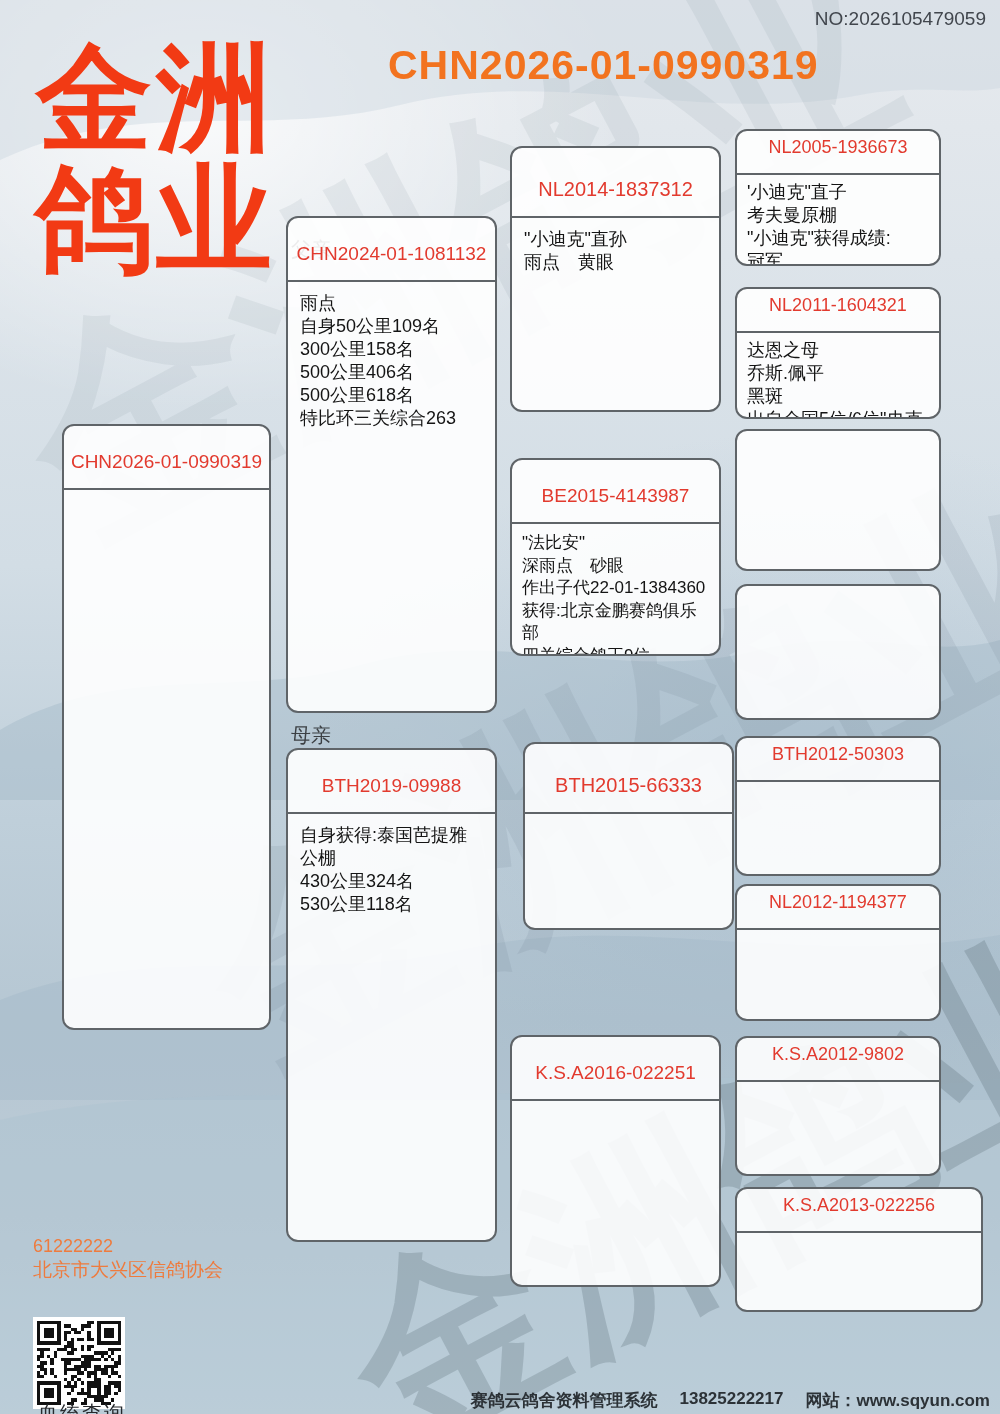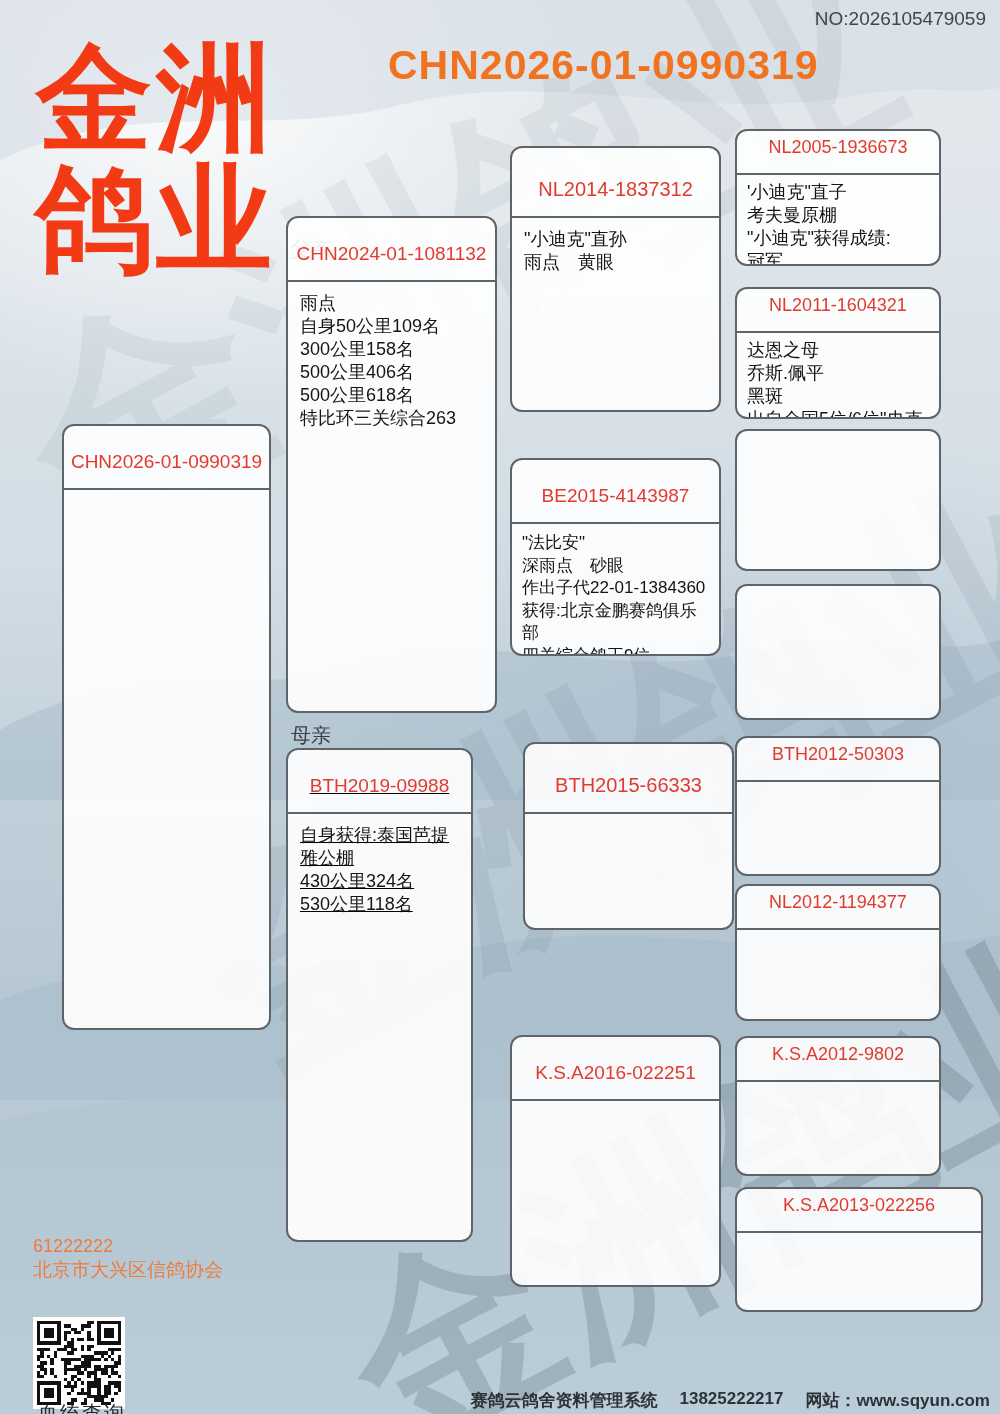--- a/index.html
+++ b/index.html
@@ -82,21 +82,21 @@
     <div class="box-ring">CHN2024-01-1081132</div>
     <div class="box-body">雨点
 自身50公里109名
 300公里158名
 500公里406名
 500公里618名
 特比环三关综合263</div>
   </div>
 
   <div class="parent-label" style="left:291px; top:722px;">母亲</div>
-  <div class="box with-div h64" style="left:286px; top:748px; width:187px; height:494px;text-decoration:underline;">
+  <div class="box with-div h64" style="left:286px; top:748px; width:211px; height:494px;">
     <div class="box-ring">BTH2019-09988</div>
     <div class="box-body">自身获得:泰国芭提雅公棚
 430公里324名
 530公里118名</div>
   </div>
 
   <div class="box with-div h70" style="left:510px; top:146px; width:211px; height:266px;">
     <div class="box-ring">NL2014-1837312</div>
     <div class="box-body">"小迪克"直孙
 雨点　黄眼</div>

